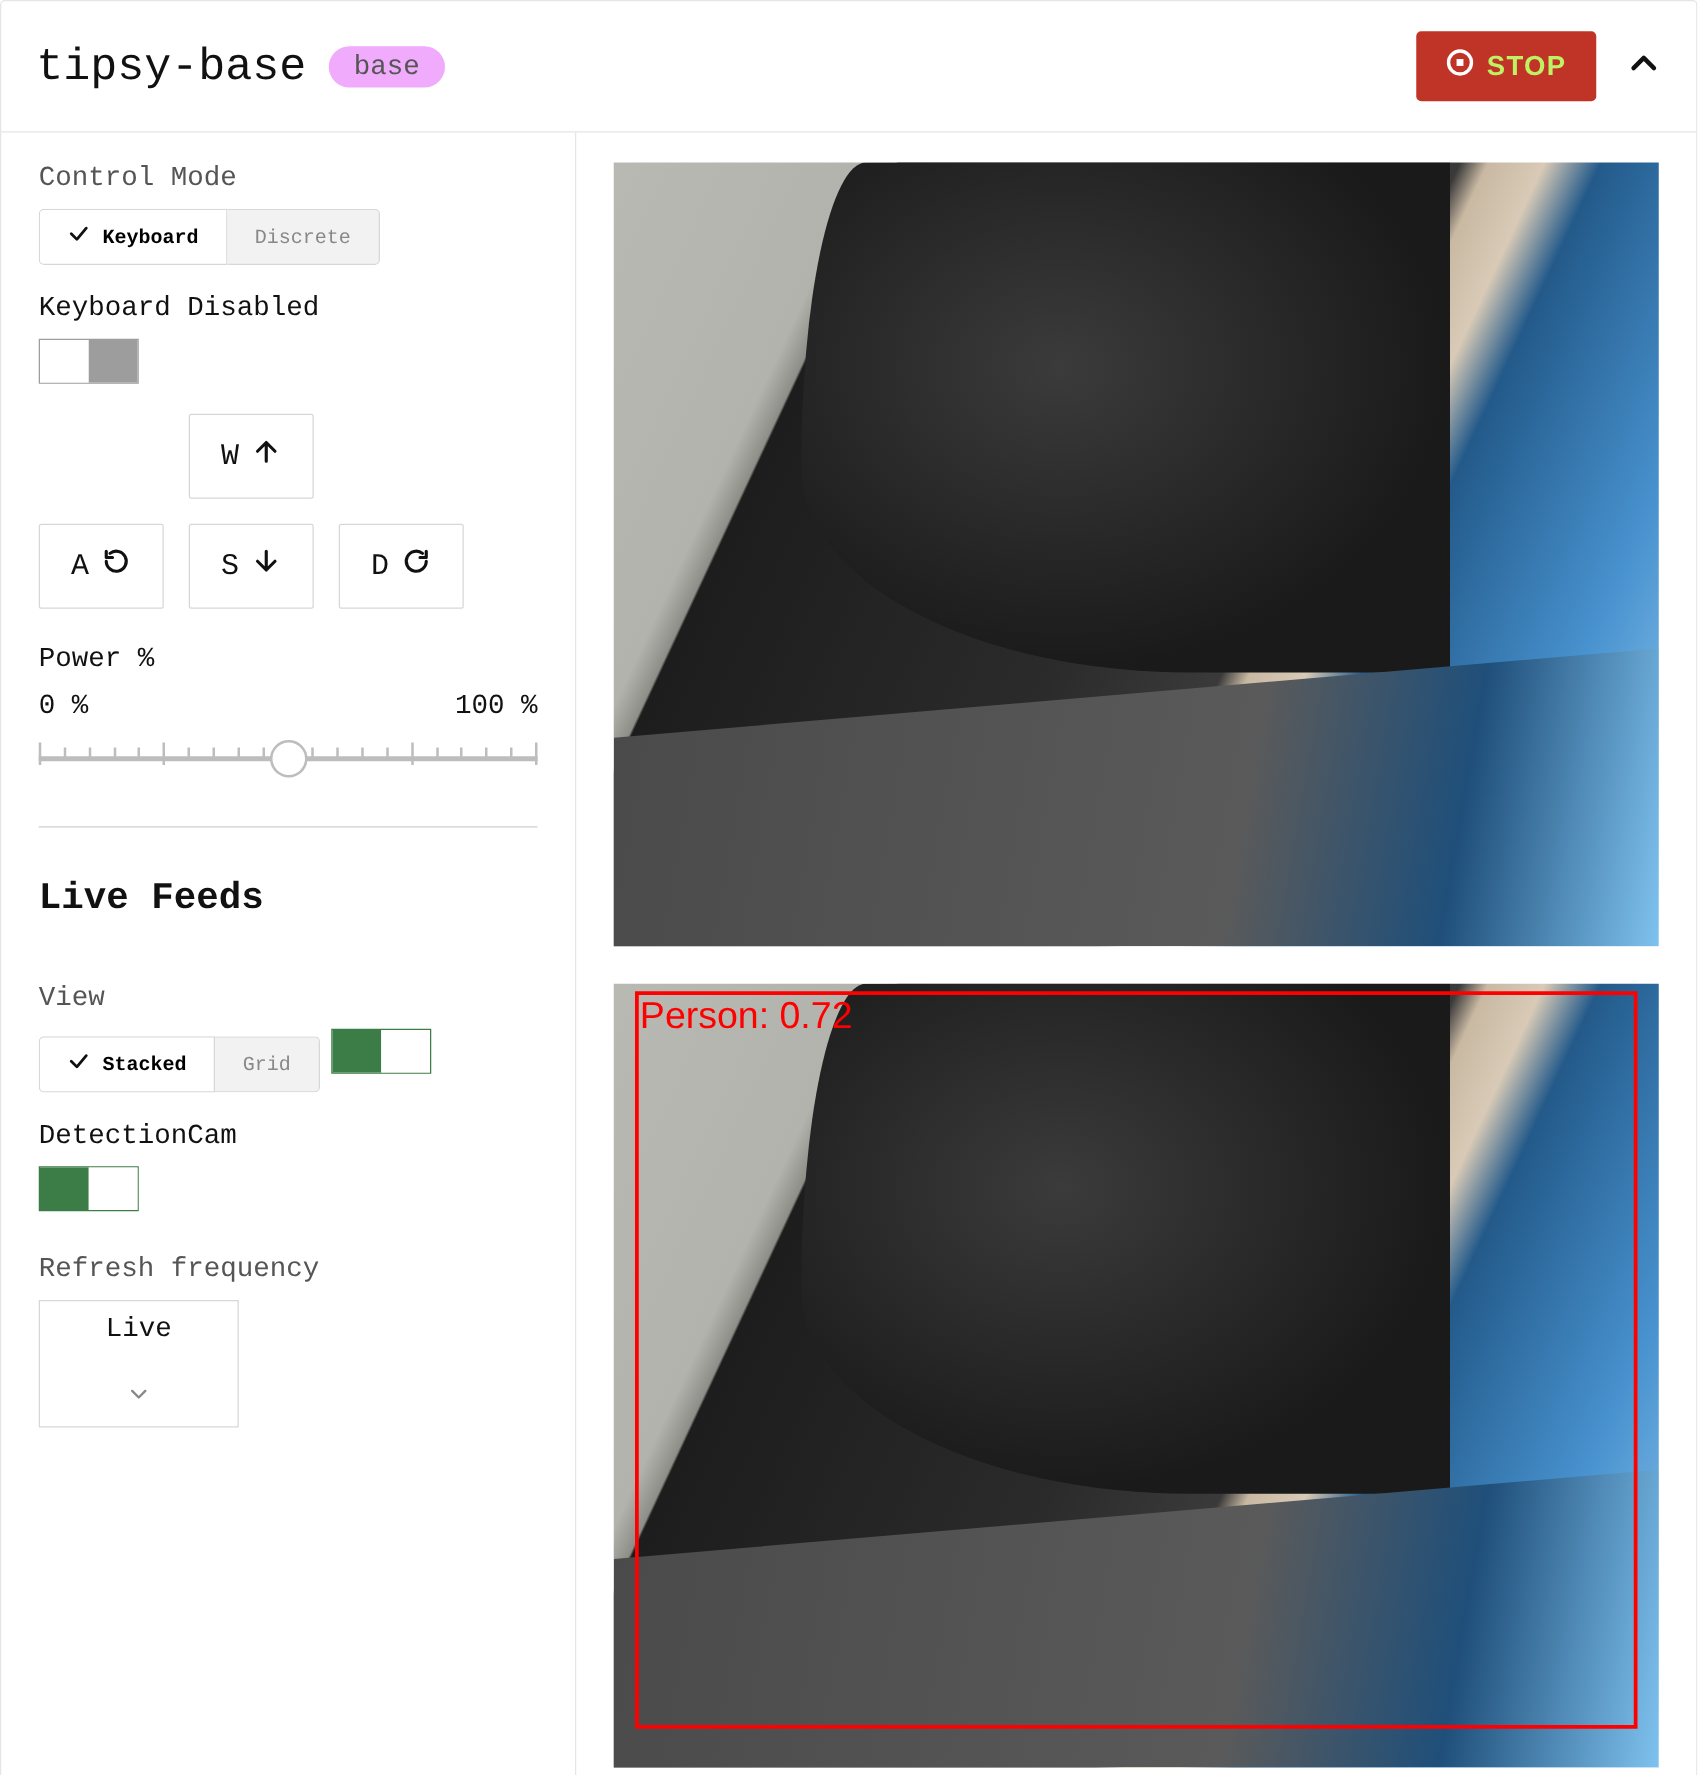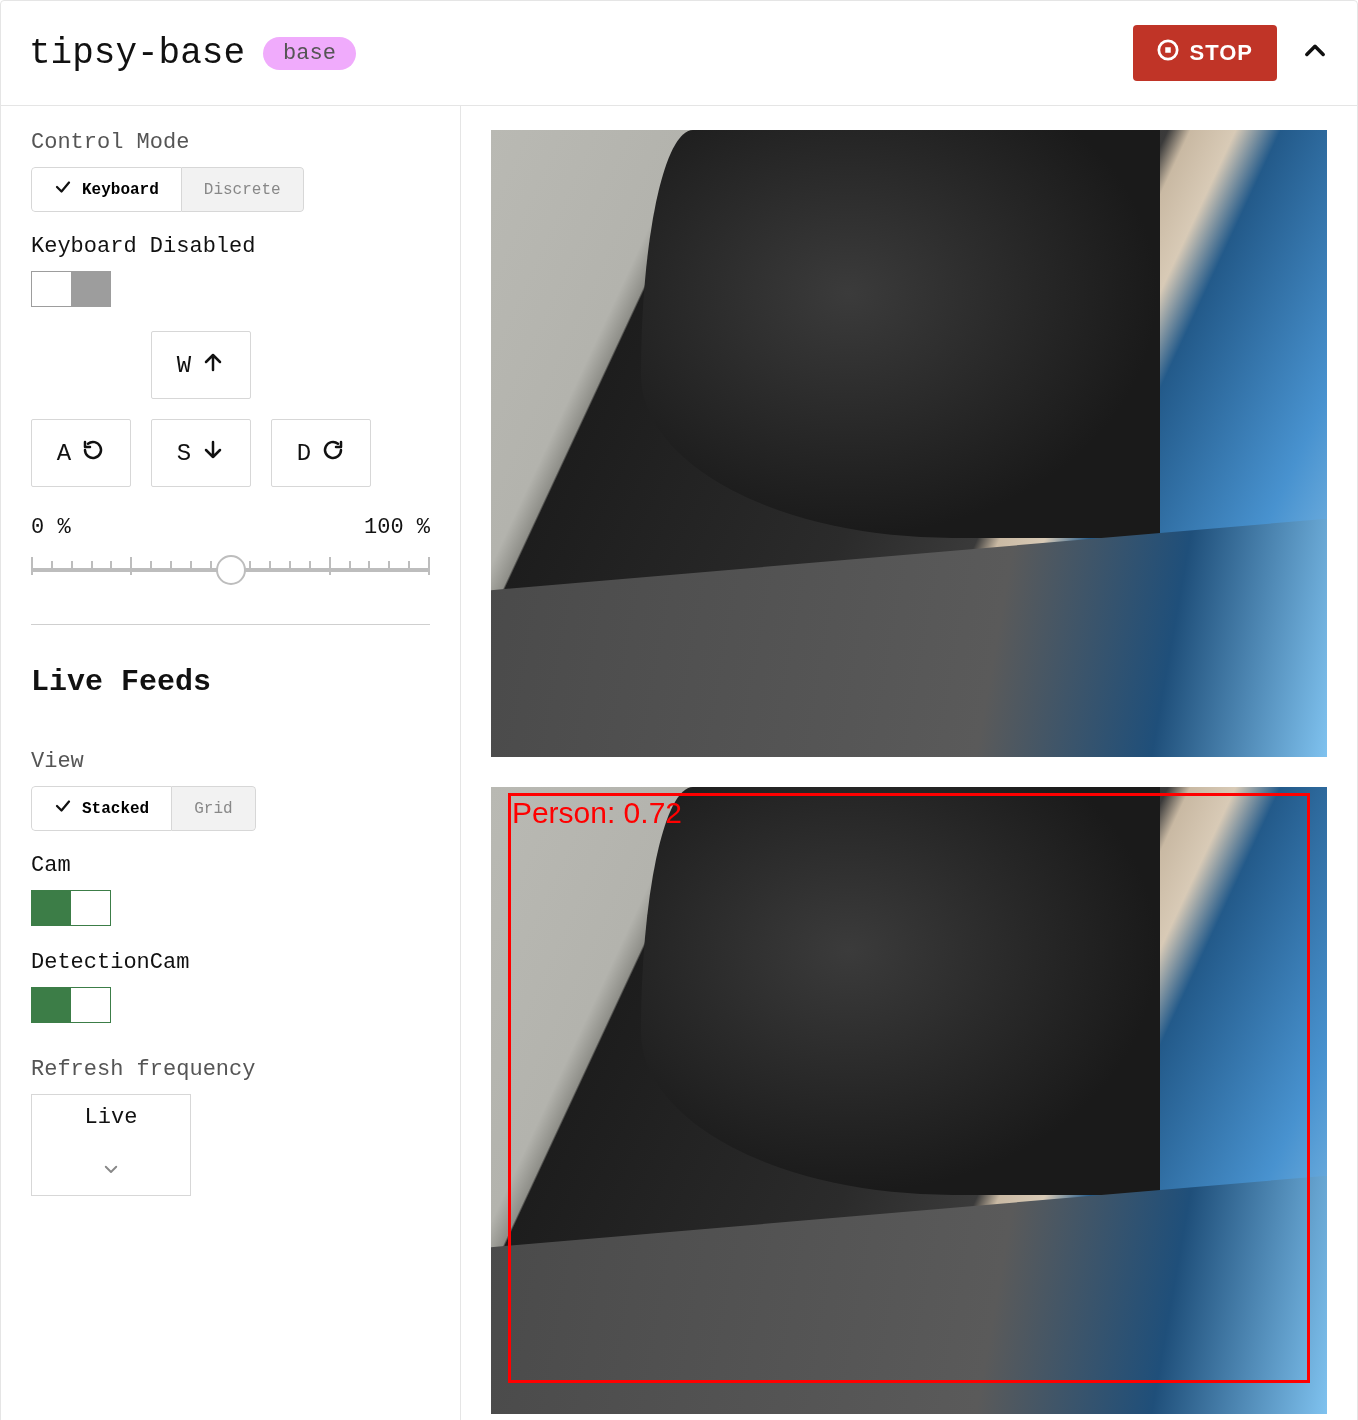--- a/index.html
+++ b/index.html
@@ -44,21 +44,21 @@
     background: #f0abfc;
     border-radius: 18px;
     padding: 4px 20px;
   }
   .spacer { flex: 1; }
   .stop-btn {
     display: inline-flex;
     align-items: center;
     gap: 10px;
     background: var(--red);
-    color: #ffffff;
+    color: #bef264;
     font-size: 22px;
     font-weight: 700;
     letter-spacing: 1px;
     border: none;
     padding: 14px 24px;
     border-radius: 4px;
     cursor: pointer;
     margin-right: 24px;
   }
   .stop-btn svg { width: 22px; height: 22px; }
@@ -318,20 +318,21 @@
               </svg></span>
         </div>
         <div class="key key-D">
           <span>D</span>
           <span><svg viewBox="0 0 24 24">
                 <path d="M20 12 a8 8 0 1 1 -3 -6.3 M20 4 v5 h-5" stroke="#111" stroke-width="2.5" fill="none" stroke-linecap="round" stroke-linejoin="round"></path>
               </svg></span>
         </div>
       </div>
 
+      <div class="sub-label black">Power %</div>
       <div class="slider-labels">
         <span>0 %</span>
         <span>100 %</span>
       </div>
       <div class="slider-wrap">
         <div class="slider-track"></div>
         <div class="slider-ticks">
           <span class="big"></span>
             <span class="small"></span>
             <span class="small"></span>
@@ -367,21 +368,20 @@
           <span><svg class="check" viewBox="0 0 24 24">
                 <path d="M4 12 L10 18 L20 6" stroke="#111" stroke-width="3" fill="none" stroke-linecap="round" stroke-linejoin="round"></path>
               </svg></span>
           <span>Stacked</span>
         </button>
         <button class="bg-btn unselected">
           <span>Grid</span>
         </button>
       </div>
 
-      <div class="sub-label black">Cam</div>
       <div class="toggle on">
         <div class="half left"></div>
         <div class="half right"></div>
       </div>
 
       <div class="sub-label black">DetectionCam</div>
       <div class="toggle on">
         <div class="half left"></div>
         <div class="half right"></div>
       </div>

